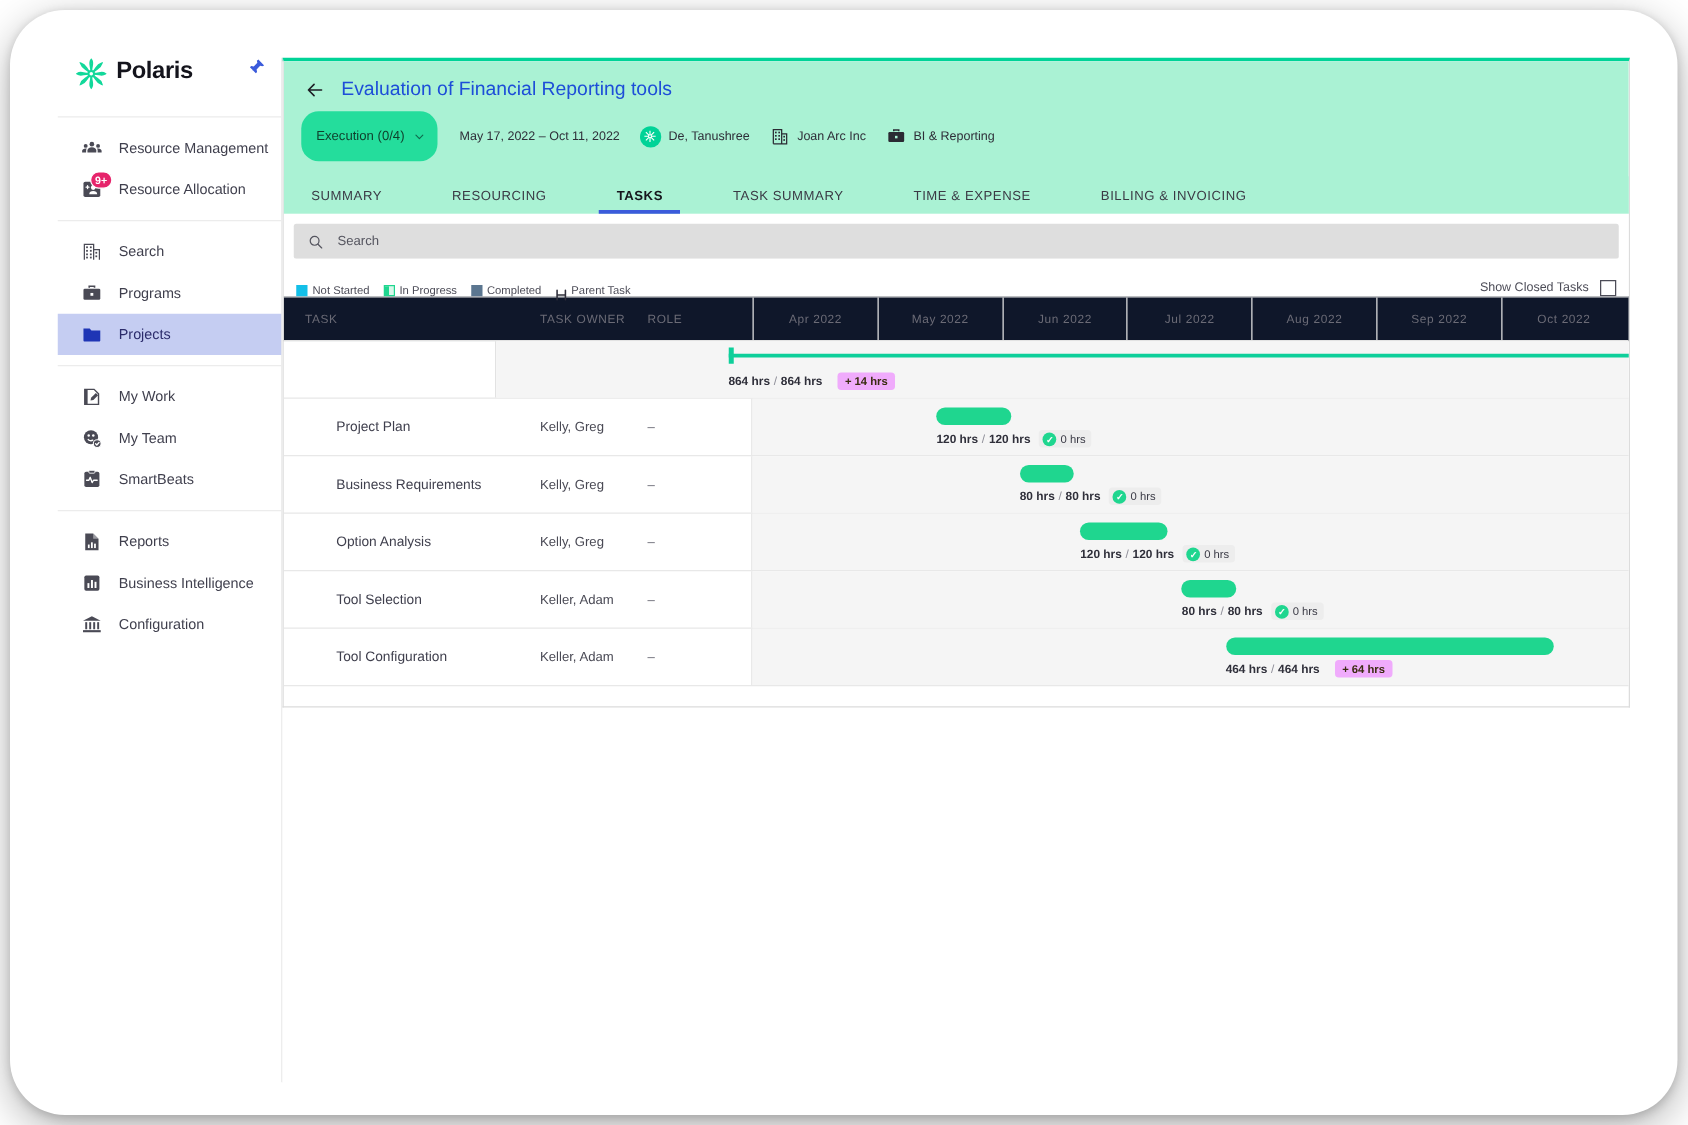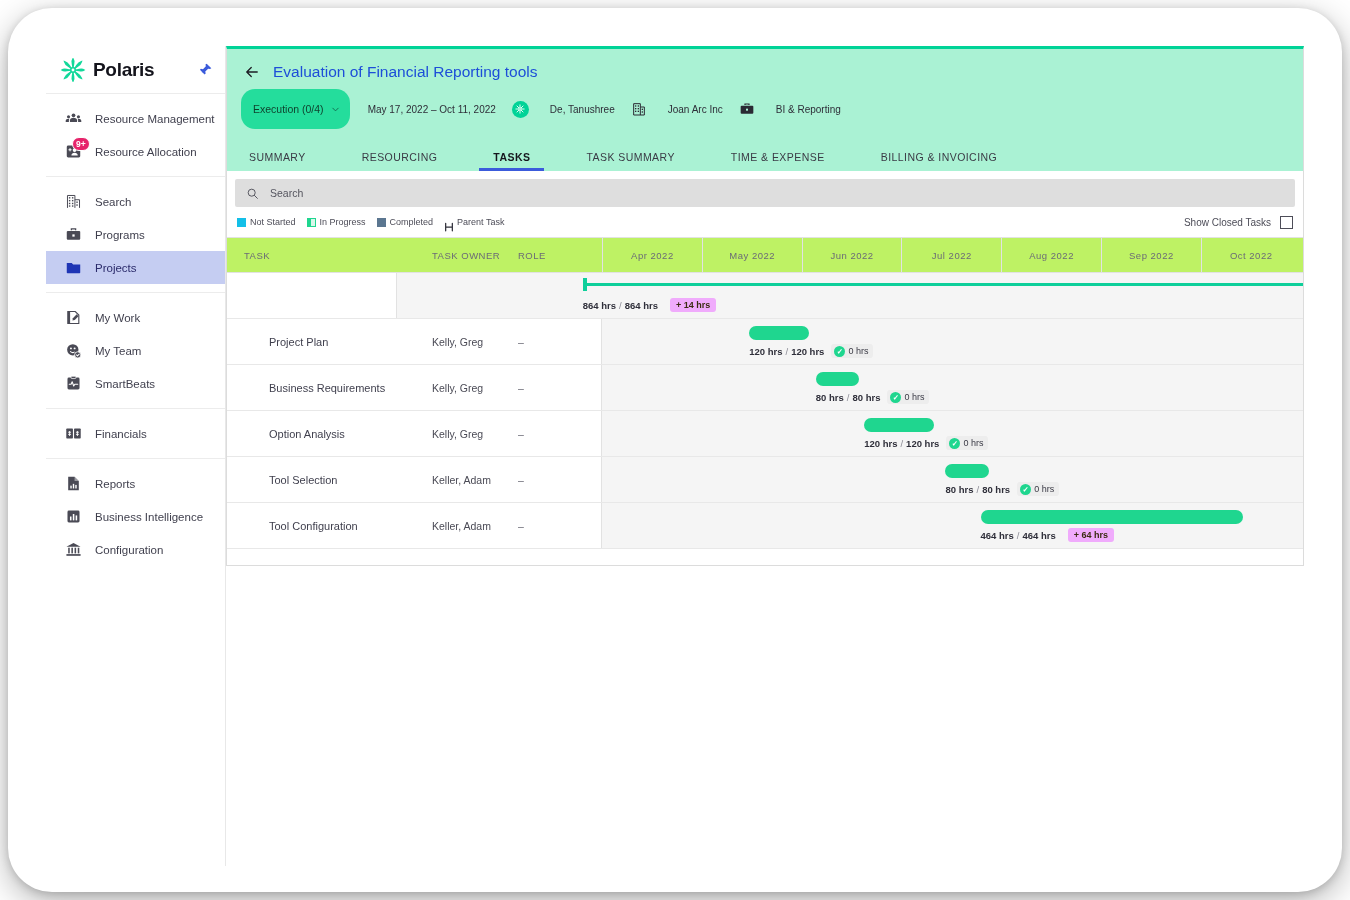--- a/index.html
+++ b/index.html
@@ -30,21 +30,21 @@
 
   
   #sidebar {
     position: absolute; left: 0; top: 0;
     width: 180px; height: 820px;
     background: #ffffff;
     border-right: 1px solid #e8e8e8;
   }
   #brand-row {
     height: 48px;
-    display: flex; align-items: center;
+    display: flex; align-items: flex-start;
     padding: 0 12px 0 14px;
     border-bottom: 1px solid #ececec;
   }
   #brand-logo { width: 26px; height: 26px; flex: none; }
   #brand-name {
     font-size: 19px; font-weight: 700; color: #14141c;
     margin-left: 7px; letter-spacing: -0.3px;
   }
   #pin-btn { margin-left: auto; width: 16px; height: 16px; cursor: pointer; }
 
@@ -115,21 +115,21 @@
     gap: 0;
   }
   #phase-chip {
     display: flex; align-items: center; gap: 6px;
     background: #24dd9c; color: #0f3f2c;
     border-radius: 14px;
     height: 40px; padding: 0 9px 0 12px;
     font-size: 10.5px; cursor: pointer;
   }
   .meta-item {
-    display: flex; align-items: center; gap: 21px;
+    display: flex; align-items: center; gap: 6px;
     margin-left: 16px;
     font-size: 10px; color: #2e2e38;
     white-space: nowrap;
   }
   #date-range { margin-left: 18px; font-size: 10px; color: #2e2e38; }
   .meta-avatar {
     width: 17px; height: 17px; border-radius: 50%;
     background: #00d397;
     display: flex; align-items: center; justify-content: center;
     flex: none;
@@ -171,42 +171,42 @@
     border: none; background: transparent; outline: none;
     margin-left: 11px;
     font-size: 10.5px; color: #4a4a55;
     font-family: "Liberation Sans", sans-serif;
     width: 300px;
   }
   #search-input::placeholder { color: #55555f; }
 
   
   #legend-row {
-    display: flex; align-items: center;
+    display: flex; align-items: flex-end;
     height: 30px; padding: 0 10px 0 10px;
     background: #fff;
   }
   .legend-item { display: flex; align-items: center; margin-right: 11px; }
   .legend-sw { width: 9px; height: 9px; flex: none; }
   .legend-txt { font-size: 9px; color: #4d4d58; margin-left: 4px; white-space: nowrap; }
   #closed-wrap { margin-left: auto; display: flex; align-items: center; gap: 9px; cursor: pointer; }
   #closed-label { font-size: 10px; color: #4d4d58; }
   #closed-box {
     width: 13px; height: 13px;
     border: 1.5px solid #4d4d58; background: #fff;
   }
 
   
   #tbl { width: 100%; }
   #thead-row {
     display: flex;
     height: 36px;
     border-top: 1px solid #e2e2e2;
     border-bottom: 1px solid #e2e2e2;
-    background: #bef264;
+    background: #0f172a;
   }
   .th {
     font-size: 9.5px; color: #6b6b76;
     letter-spacing: 0.5px;
     display: flex; align-items: center;
   }
   #th-task  { width: 205px; padding-left: 17px; }
   #th-owner { width: 86px; }
   #th-role  { width: 84px; }
   .th-month {
@@ -421,34 +421,20 @@
                   <path d="M6 13h2.6l1.5-3.4 2.2 6 1.6-2.6H18" stroke="#fff" stroke-width="1.5" fill="none" stroke-linecap="round" stroke-linejoin="round"></path>
                 </svg>
               </span>
               <span class="nav-label">SmartBeats</span>
             </div>
           </div>
           <div class="nav-group">
             <div class="nav-item">
               <span class="nav-ico">
                 <svg viewBox="0 0 24 24" width="17" height="17">
-                  <rect x="1.8" y="5" width="9.4" height="14" rx="1" fill="currentColor"></rect>
-                  <rect x="12.8" y="5" width="9.4" height="14" rx="1" fill="currentColor"></rect>
-                  <path d="M12 5v14" stroke="#fff" stroke-width="1.2"></path>
-                  <path d="M6.5 9v6M5 10.2h3M5 13.2h3" stroke="#fff" stroke-width="1.3" stroke-linecap="round"></path>
-                  <path d="M17.5 9v6M16 10.2h3M16 13.2h3" stroke="#fff" stroke-width="1.3" stroke-linecap="round"></path>
-                </svg>
-              </span>
-              <span class="nav-label">Financials</span>
-            </div>
-          </div>
-          <div class="nav-group">
-            <div class="nav-item">
-              <span class="nav-ico">
-                <svg viewBox="0 0 24 24" width="17" height="17">
                   <path d="M4.5 2.5h9l6 6v13h-15z" fill="currentColor"></path>
                   <path d="M13.5 2.5v6h6" fill="#fff" opacity=".45"></path>
                   <g fill="#fff">
                     <rect x="7.5" y="15" width="2" height="4"></rect>
                     <rect x="11" y="12.5" width="2" height="6.5"></rect>
                     <rect x="14.5" y="14" width="2" height="5"></rect>
                   </g>
                 </svg>
               </span>
               <span class="nav-label">Reports</span>

